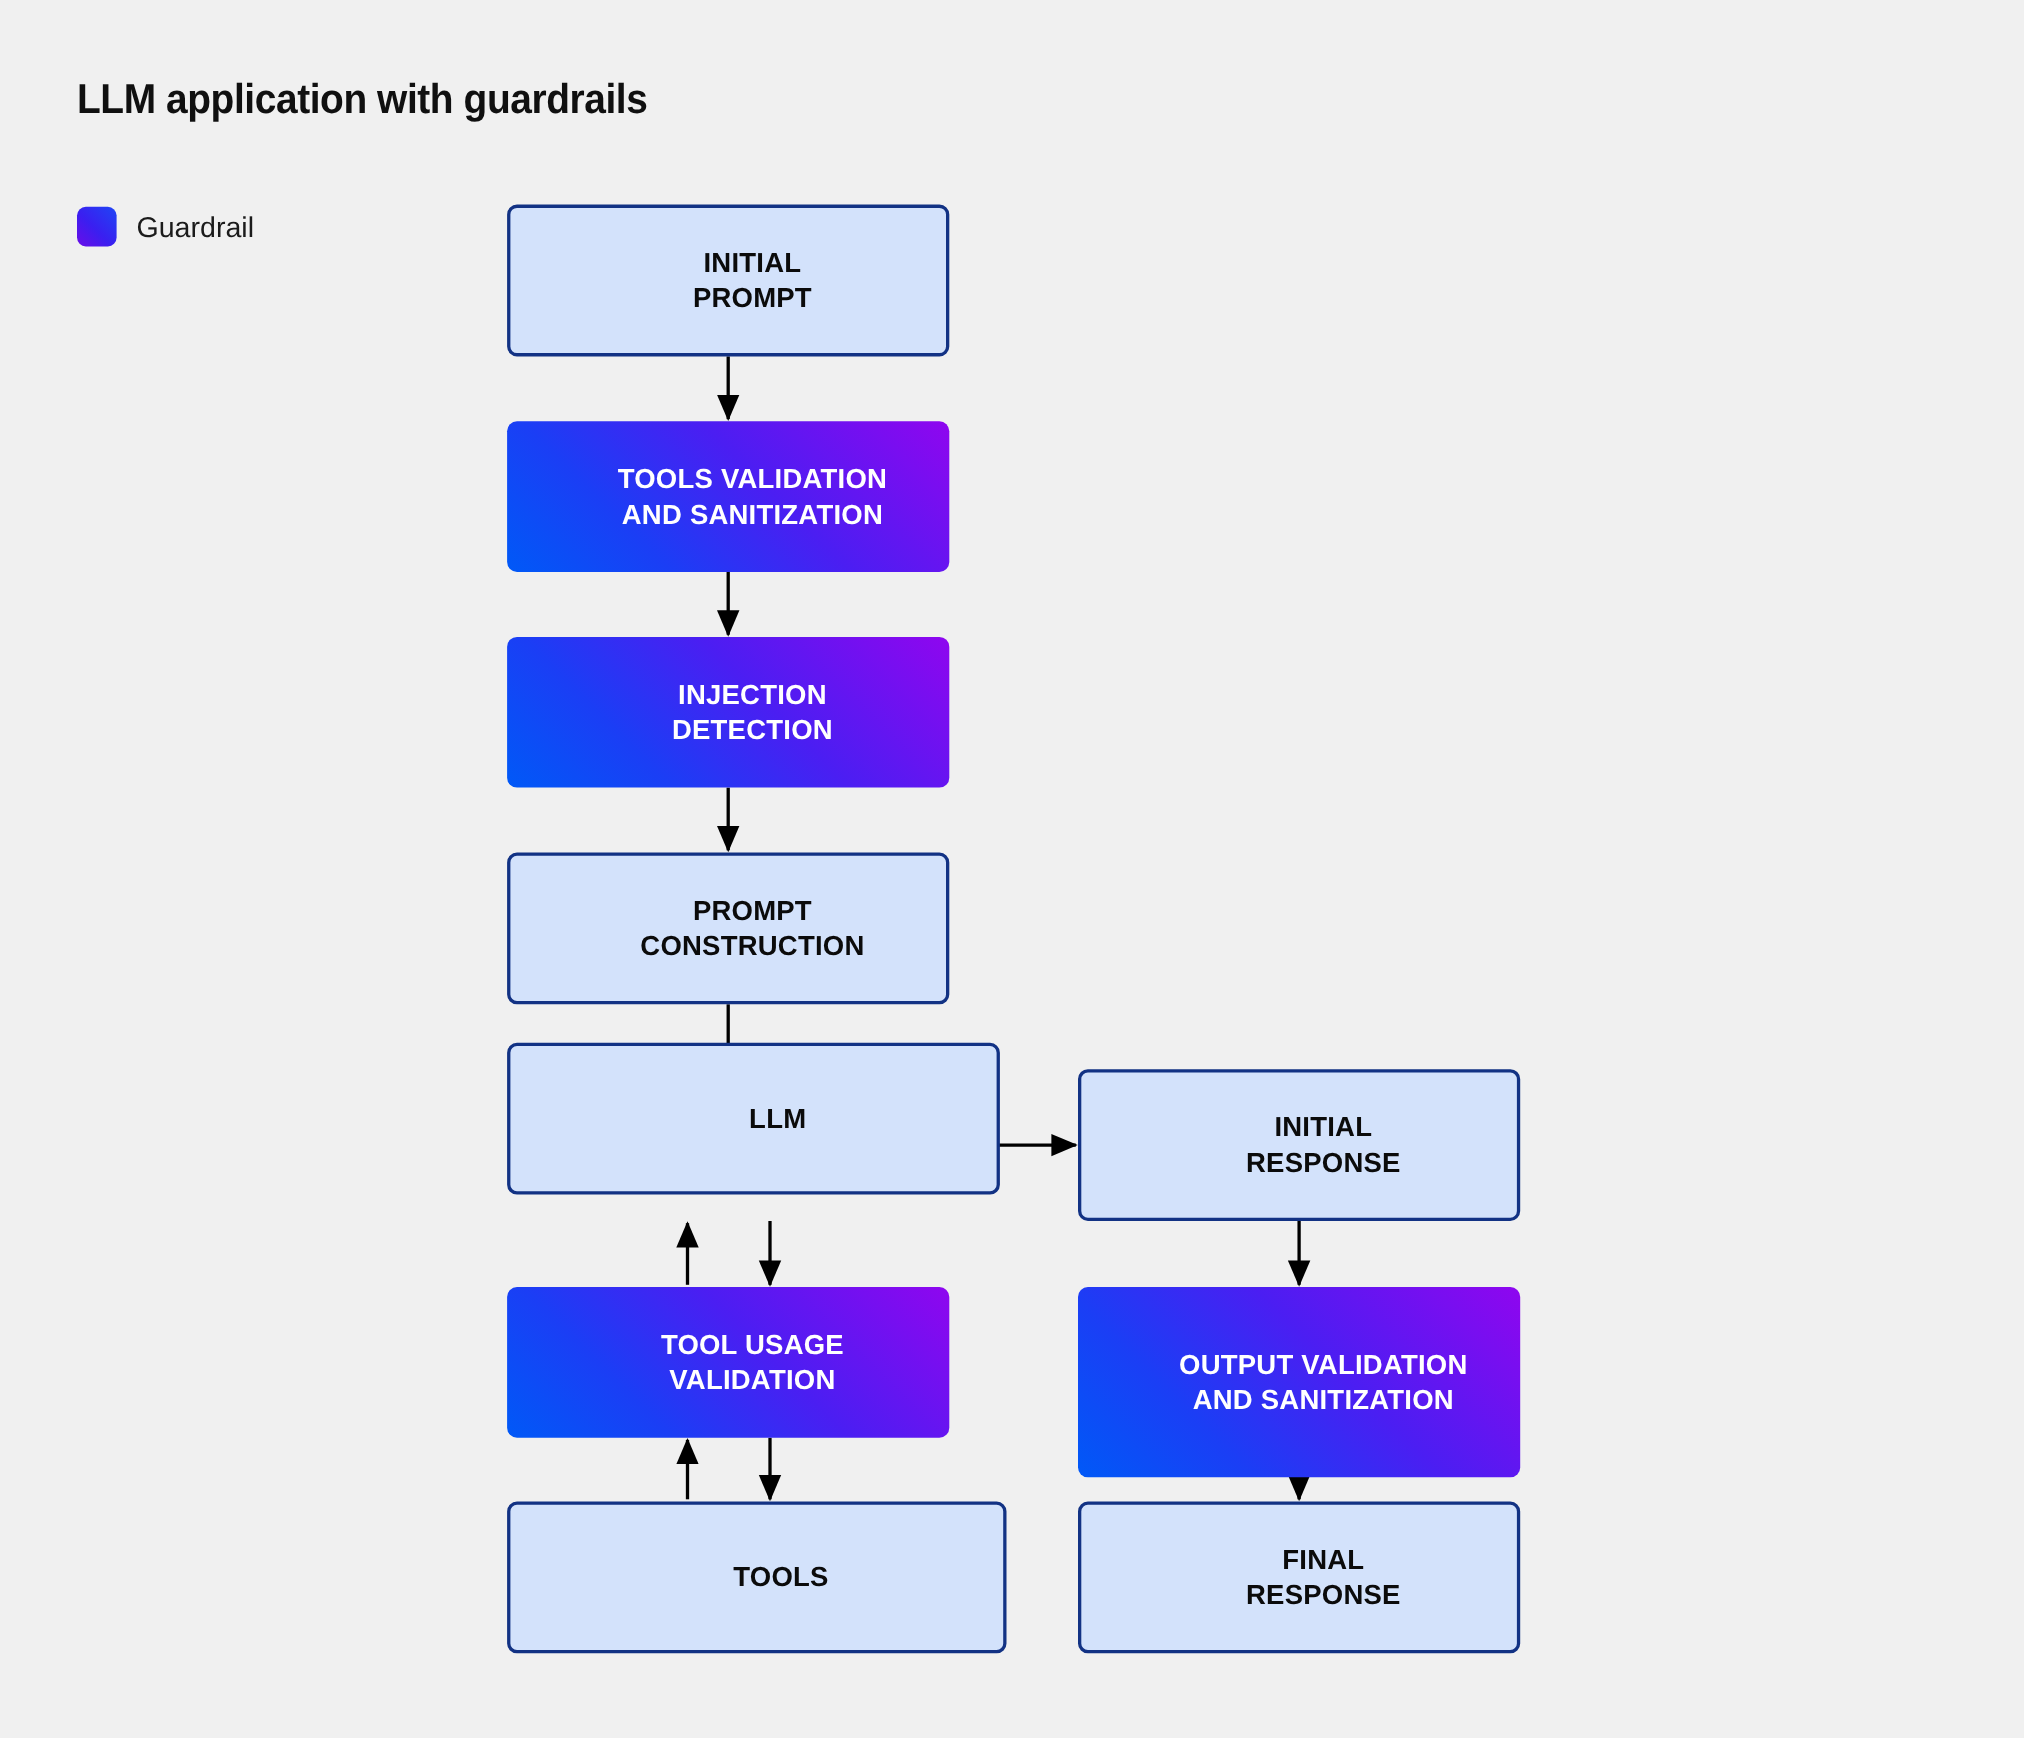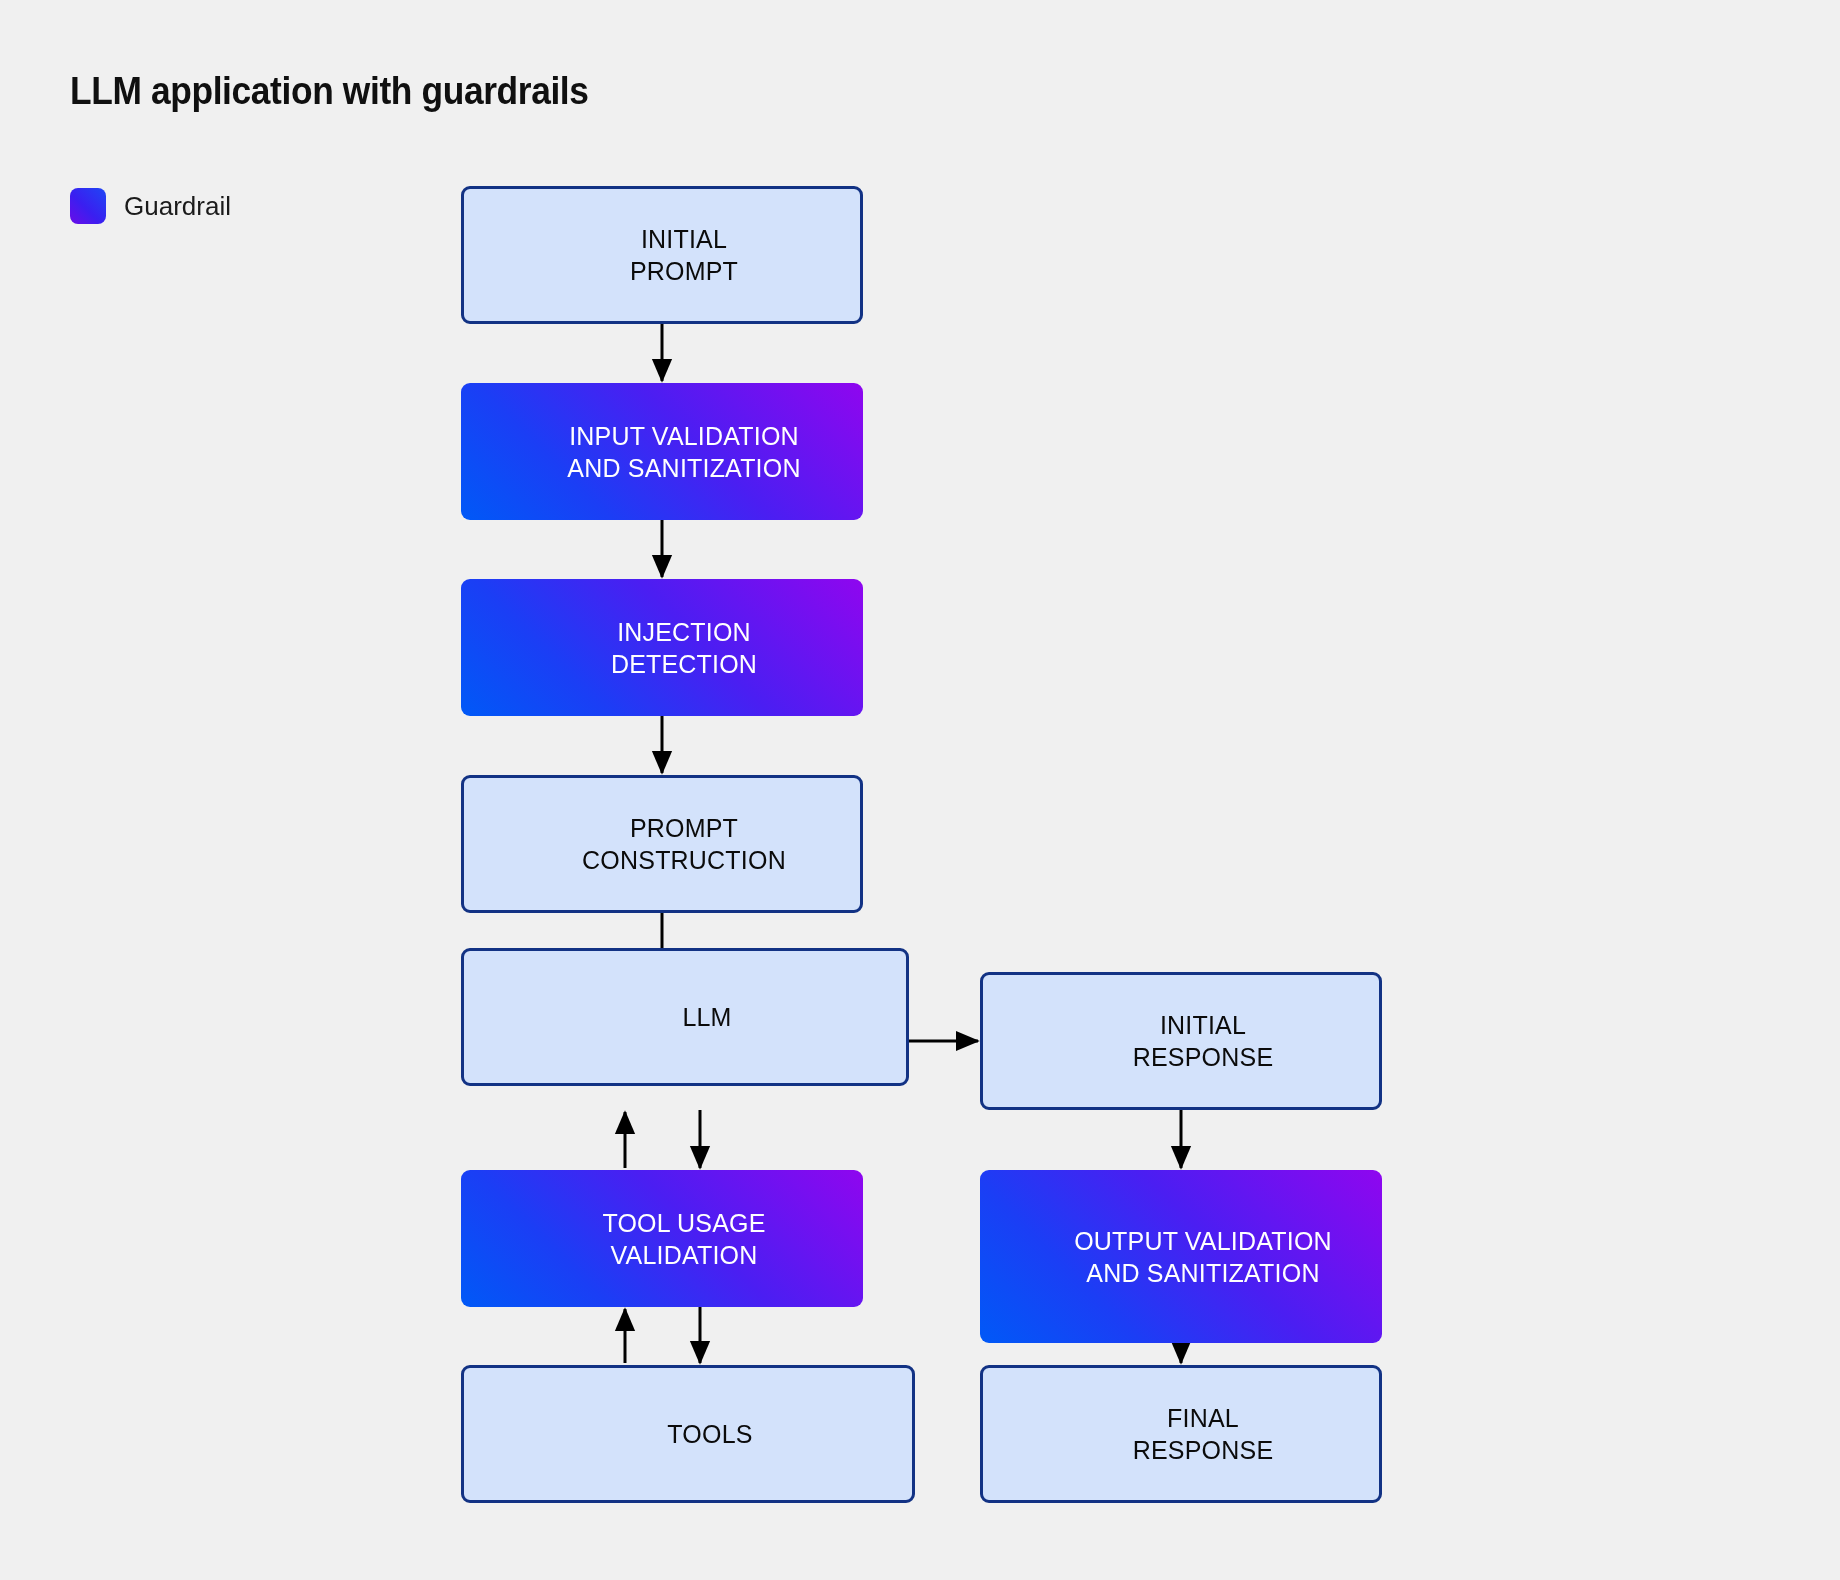--- a/index.html
+++ b/index.html
@@ -60,21 +60,21 @@
 
   
   .node {
     position: absolute;
     box-sizing: border-box;
     display: flex;
     align-items: center;
     justify-content: center;
     text-align: center;
     border-radius: 9px;
-    font-weight: 400;
+    font-weight: 700;
     line-height: 1.28;
     letter-spacing: 0.2px;
     white-space: pre-line;
     padding-left: 44px;
   }
   .node.plain {
     background: #d3e2fb;
     border: 3px solid #123284;
     color: #0b0b0b;
     font-size: 25px;
@@ -125,21 +125,21 @@
         <line x1="700" y1="1307" x2="700" y2="1363" stroke="#000000" stroke-width="3" marker-end="url(#arrowhead)"></line>
         <line x1="625" y1="1363" x2="625" y2="1309" stroke="#000000" stroke-width="3" marker-end="url(#arrowhead)"></line>
         <line x1="1181" y1="1110" x2="1181" y2="1168" stroke="#000000" stroke-width="3" marker-end="url(#arrowhead)"></line>
         <line x1="1181" y1="1307" x2="1181" y2="1363" stroke="#000000" stroke-width="3" marker-end="url(#arrowhead)"></line>
       </g>
   </svg>
 
   <div id="node-layer">
       <div class="node plain" style="left: 461px; top: 186px; width: 402px; height: 138px;"><span>INITIAL
 PROMPT</span></div>
-      <div class="node guardrail" style="left: 461px; top: 383px; width: 402px; height: 137px;"><span>INPUT VALIDATION
+      <div class="node guardrail" style="left: 461px; top: 383px; width: 402px; height: 137px;"><span>TOOLS VALIDATION
 AND SANITIZATION</span></div>
       <div class="node guardrail" style="left: 461px; top: 579px; width: 402px; height: 137px; justify-content: center;"><span>INJECTION
 DETECTION</span></div>
       <div class="node plain" style="left: 461px; top: 775px; width: 402px; height: 138px;"><span>PROMPT
 CONSTRUCTION</span></div>
       <div class="node plain" style="left: 461px; top: 948px; width: 448px; height: 138px; text-align: right;"><span>LLM</span></div>
       <div class="node plain" style="left: 980px; top: 972px; width: 402px; height: 138px;"><span>INITIAL
 RESPONSE</span></div>
       <div class="node guardrail" style="left: 461px; top: 1170px; width: 402px; height: 137px;"><span>TOOL USAGE
 VALIDATION</span></div>

